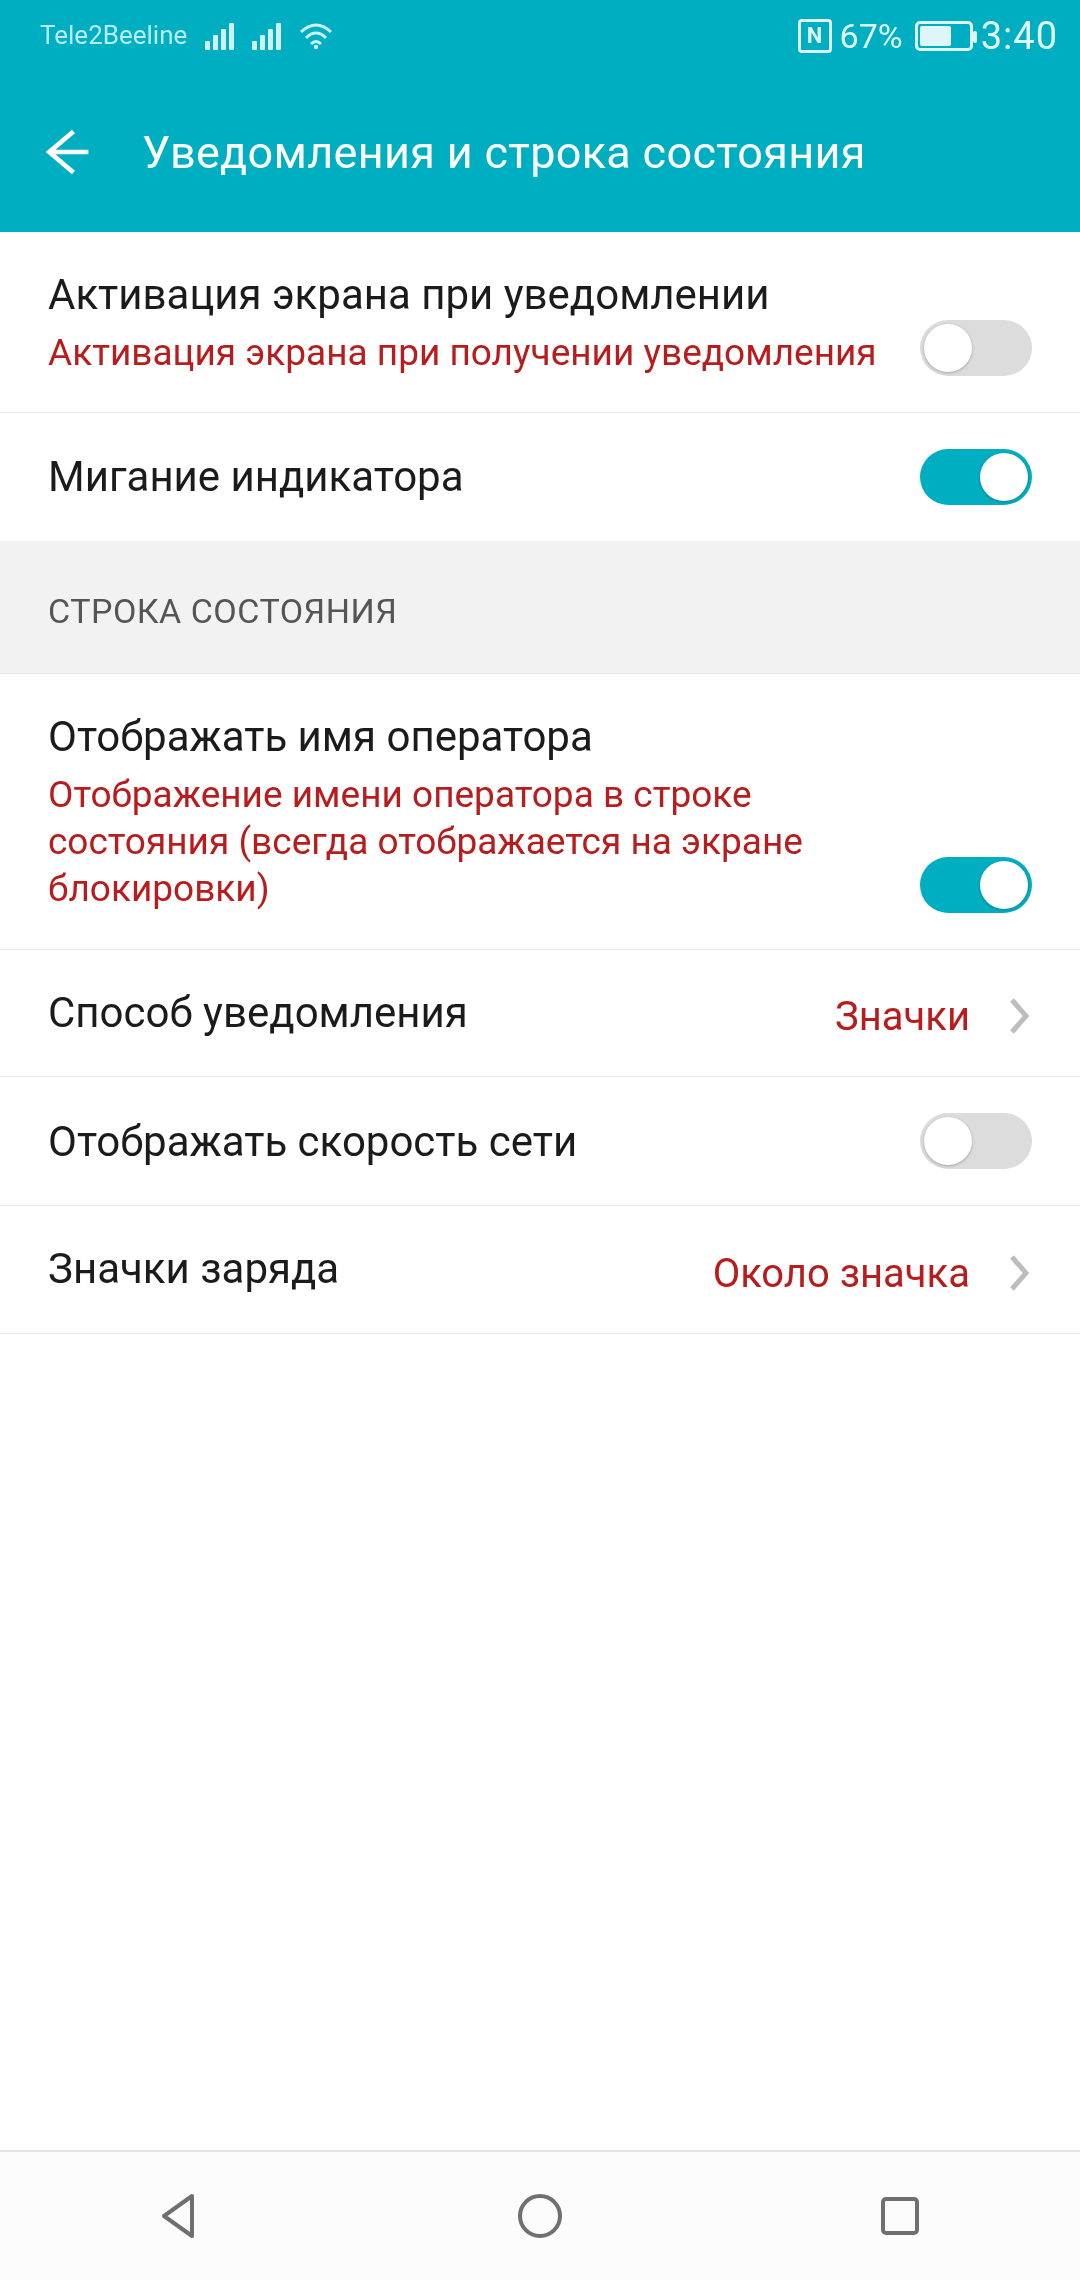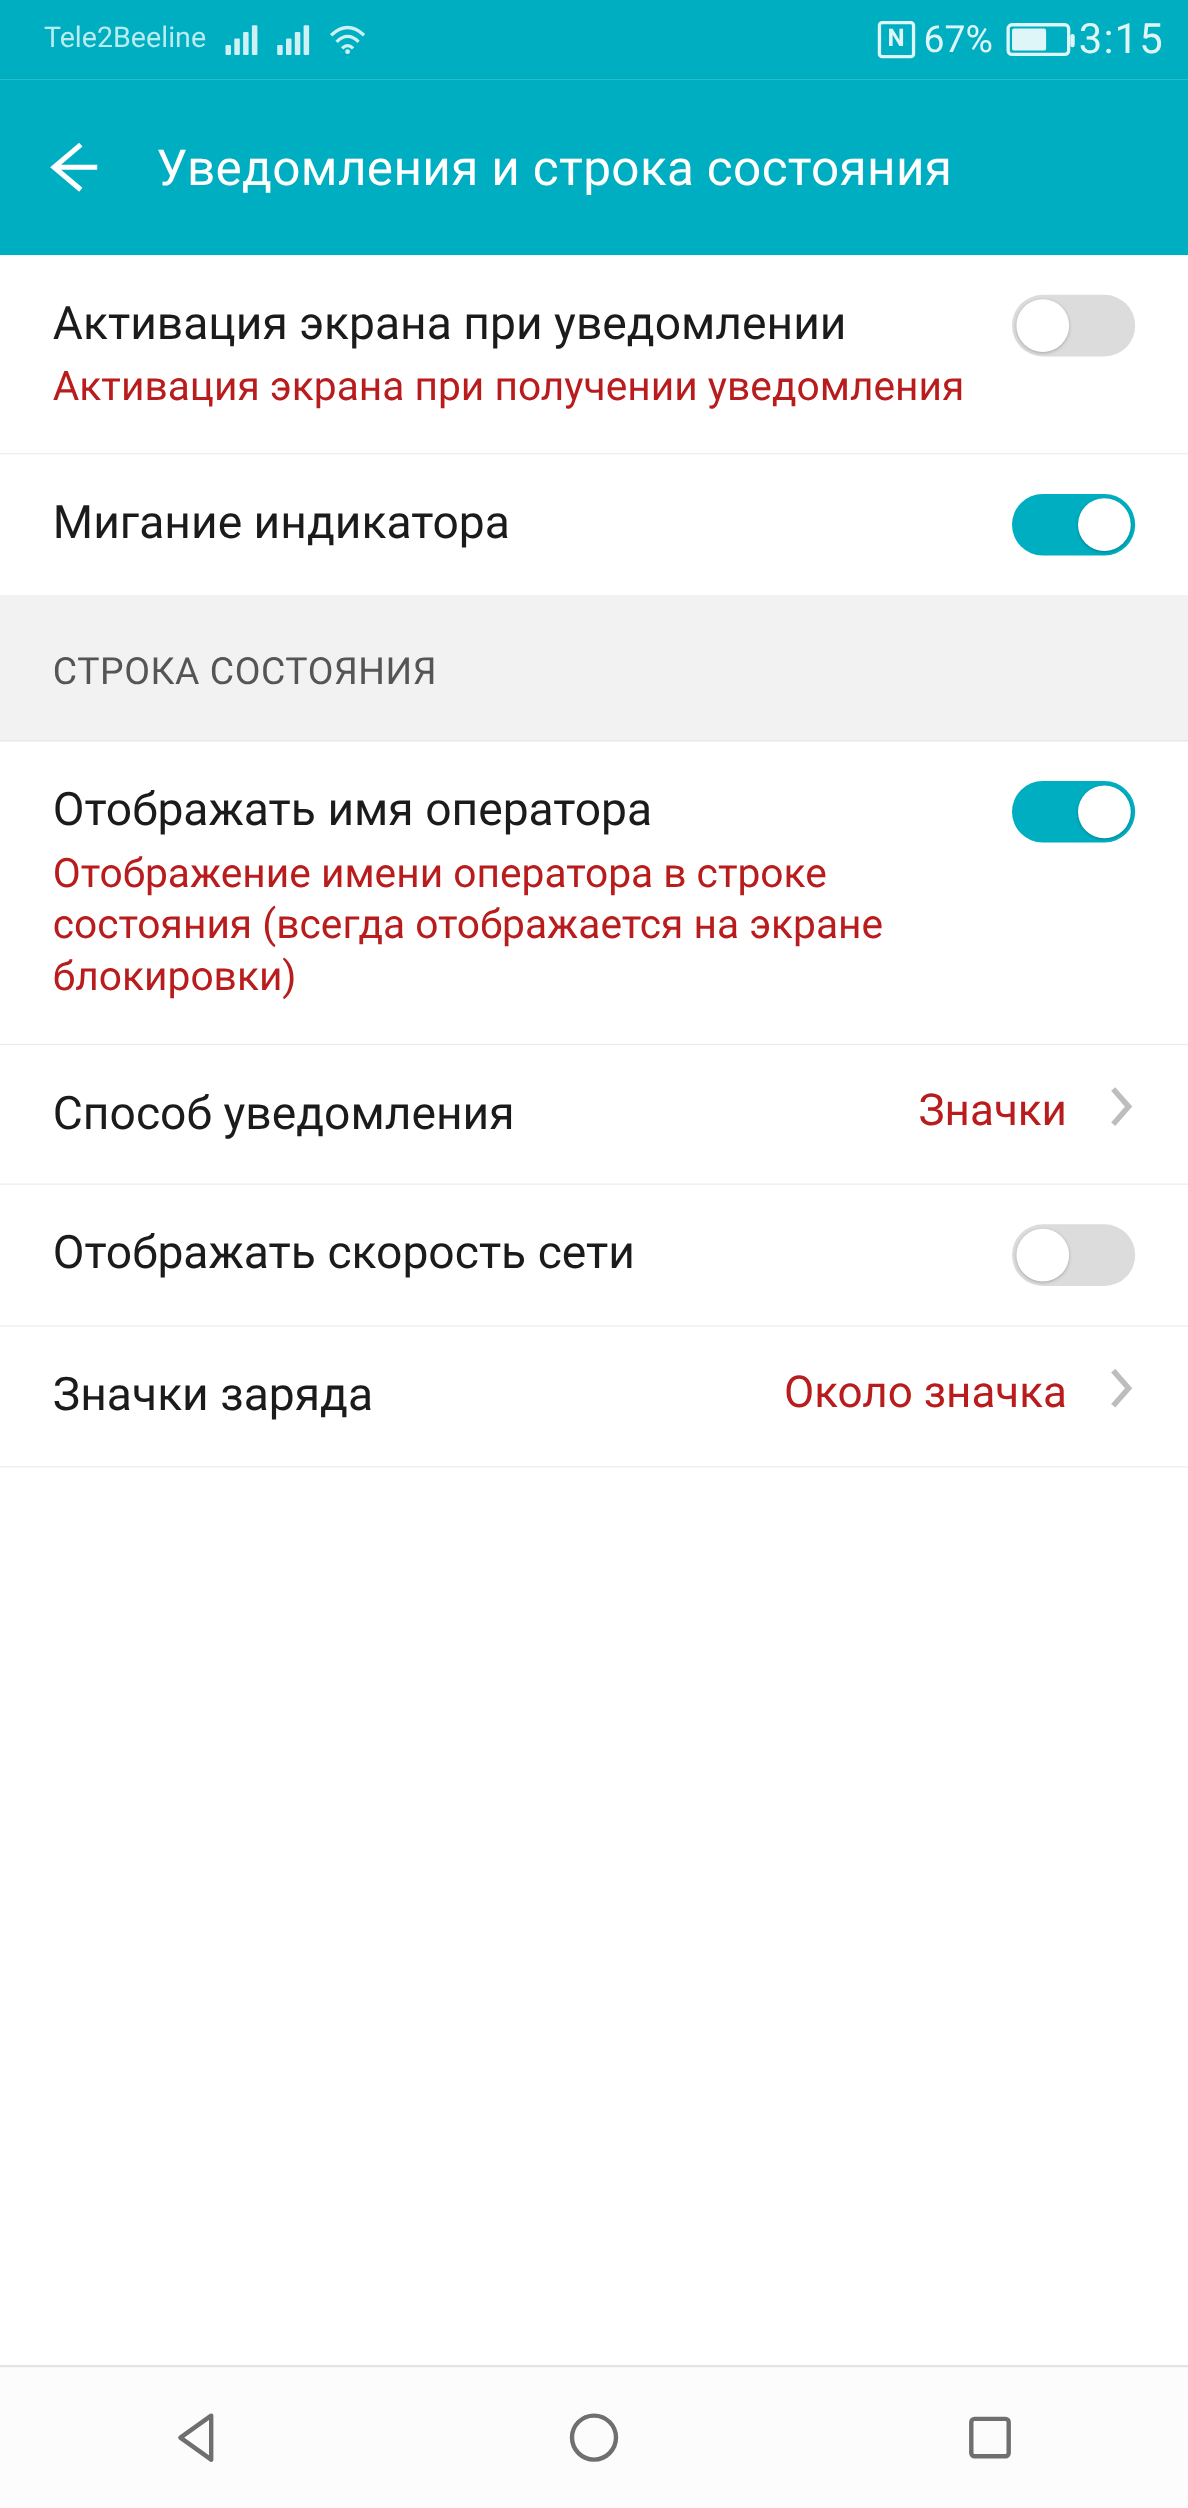--- a/index.html
+++ b/index.html
@@ -22,21 +22,21 @@
   .batt .fill{ position:absolute; left:2px; top:2px; bottom:2px; width:60%; background:#dff6f9; border-radius:2px;}
   
   
   .app-bar { background:#00aec1; color:#ffffff; height:160px; display:flex; align-items:center; padding:0 30px; gap:40px; }
   .back-btn { width:72px; height:72px; display:flex; align-items:center; justify-content:center; }
   .back-btn svg { stroke:#ffffff; stroke-width:5; fill:none; }
   .app-title { font-size:45px; font-weight:400; color:#ffffff; letter-spacing:0.3px; white-space:nowrap;}
   
   
   .content { flex:1; background:#ffffff; overflow:hidden; }
-  .row { padding: 36px 48px; border-bottom:1px solid #eaeaea; display:flex; align-items:flex-start; gap:24px;}
+  .row { padding: 36px 48px; border-bottom:1px solid #eaeaea; display:flex; align-items:flex-end; gap:24px;}
   .row .text { flex:1; min-width:0;}
   .row-title { font-size:42px; color:#1b1b1b; line-height:1.3; }
   .row-sub { font-size:37px; color:#b91c1c; line-height:1.28; margin-top:6px;}
   .row-value { font-size:40px; color:#b91c1c; white-space:nowrap;}
   .chev { margin-left:12px; }
   .chev svg{ stroke:#bdbdbd; stroke-width:5; fill:none;}
   
   .section-header { background:#f2f2f2; padding: 50px 48px 42px; border-bottom:1px solid #e6e6e6;}
   .section-header span{ font-size:34px; color:#555555; letter-spacing:0.5px;}
   
@@ -80,21 +80,21 @@
             <circle cx="17" cy="25" r="2.2" fill="#cdf1f5"></circle>
           </svg>
       </span>
     </div>
     <div class="sb-right">
       <span class="nfc-box">N</span>
       <span>67%</span>
       <span class="batt">
           <span class="fill"></span>
         </span>
-      <span class="clock">3:15</span>
+      <span class="clock">3:40</span>
     </div>
   </div>
 
   <div class="app-bar">
     <div class="back-btn">
       <svg viewBox="0 0 60 60" width="56" height="56">
           <path d="M38 8 L12 30 L38 52 M12 30 L54 30"></path>
         </svg>
     </div>
     <div class="app-title">Уведомления и строка состояния</div>

